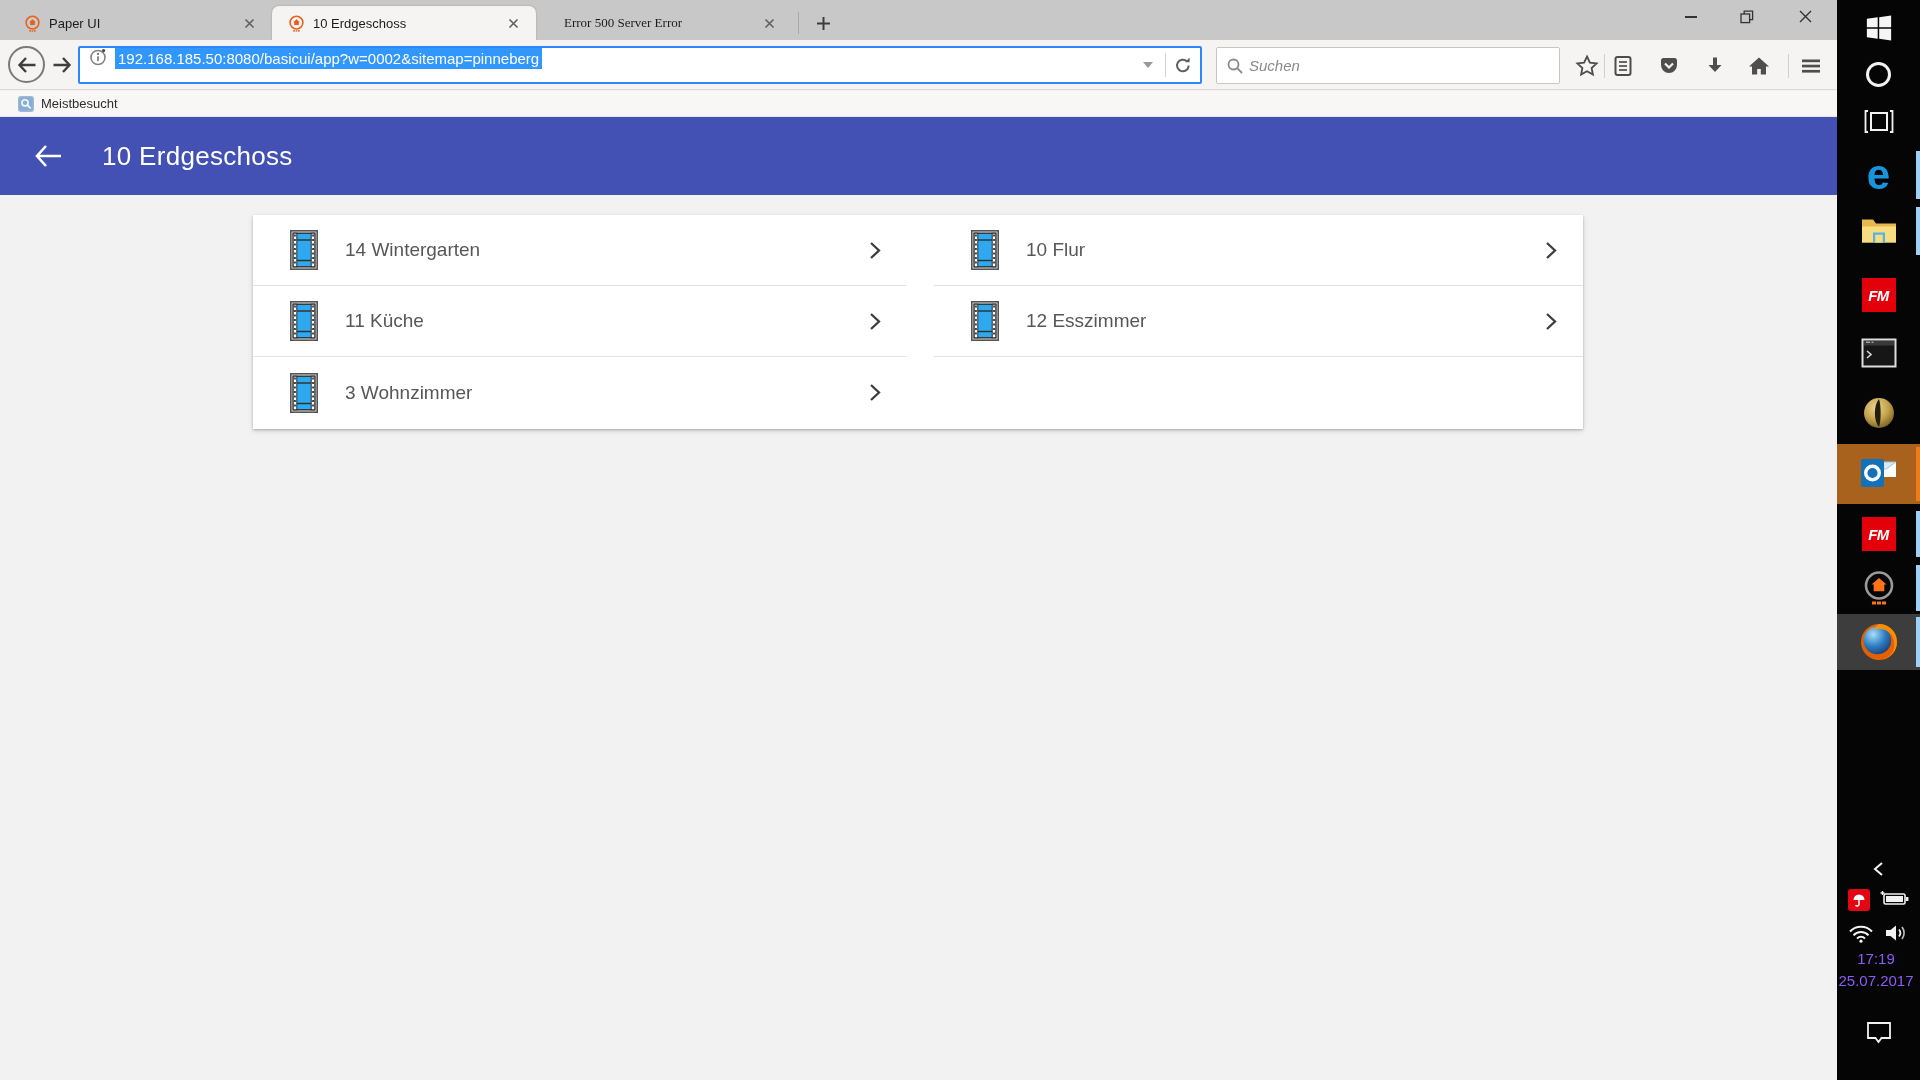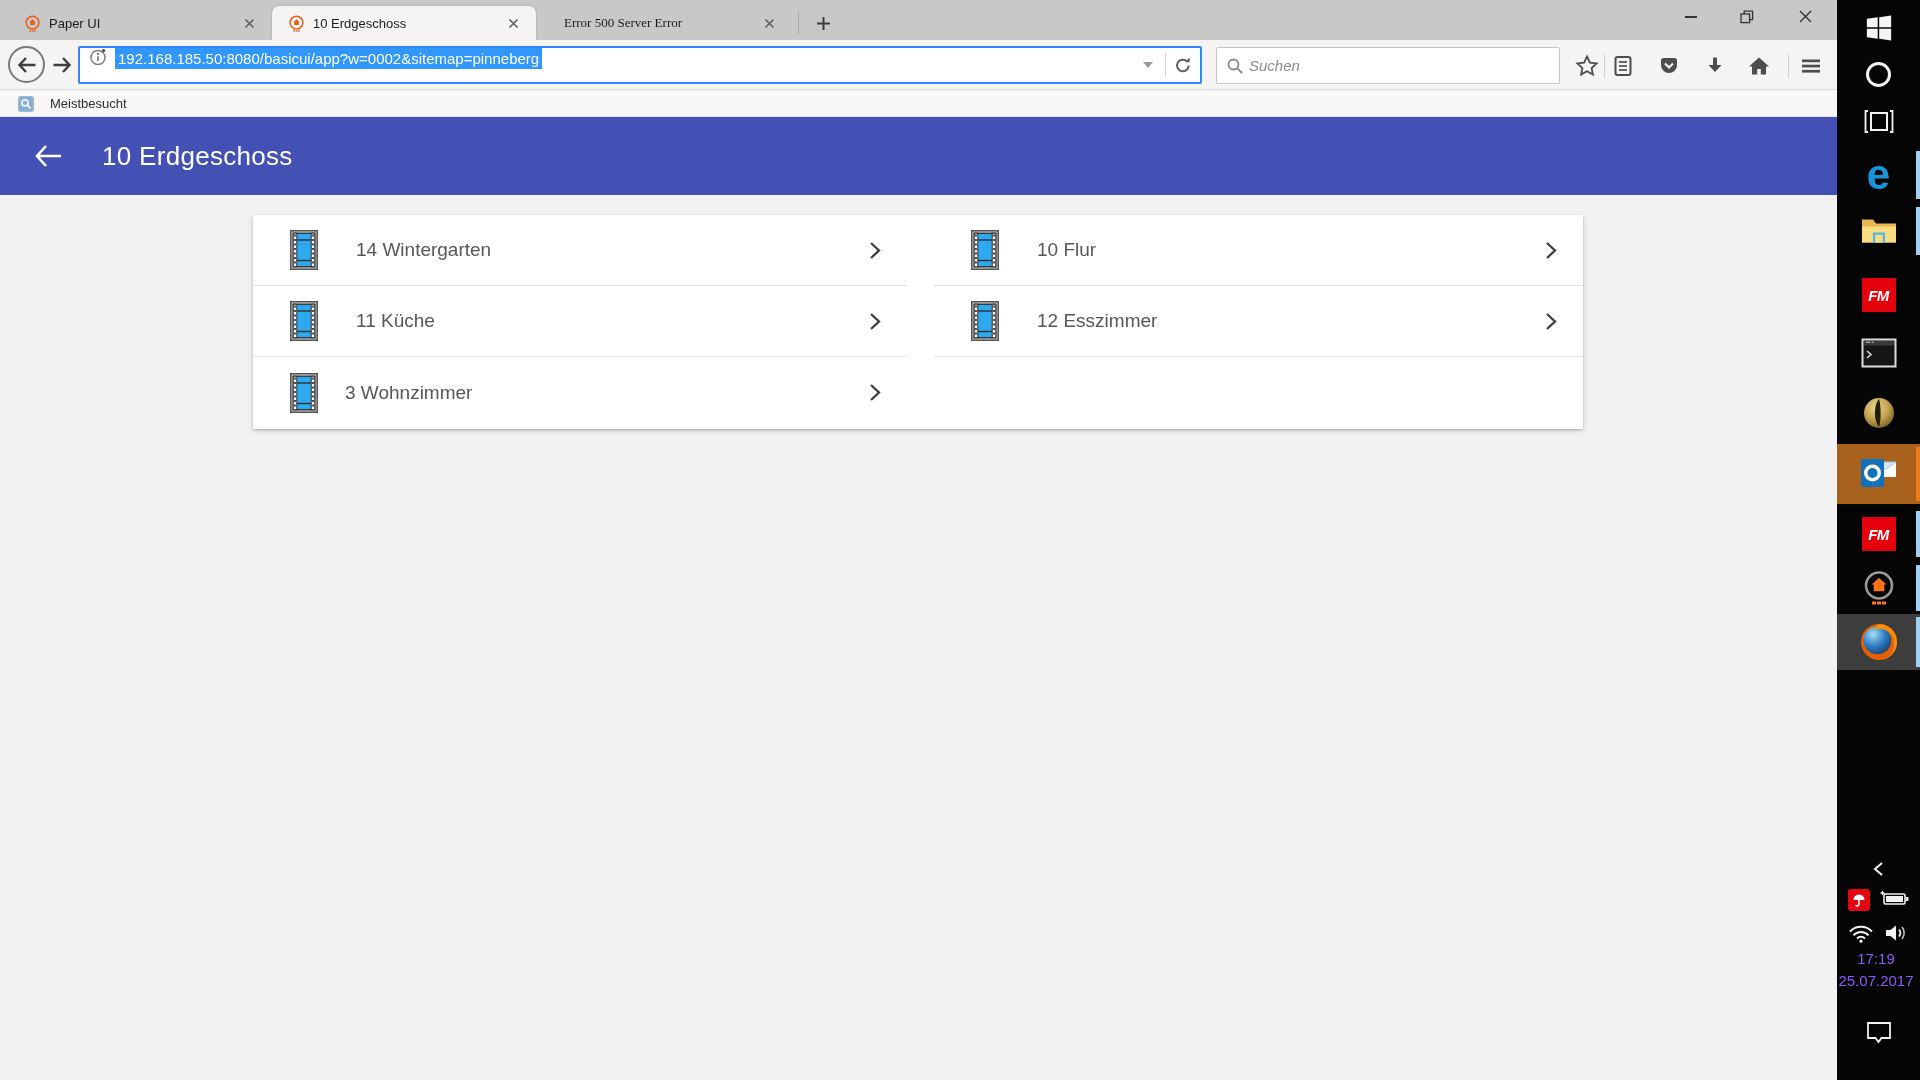--- a/index.html
+++ b/index.html
@@ -34,33 +34,33 @@
   .searchbox { position:absolute; left:1216px; top:7px; width:344px; height:37px; background:#fff; border:1px solid #c6c6c6; border-radius:2px; display:flex; align-items:center; }
   .searchbox svg { margin:0 6px 0 10px; }
   .searchbox input { border:0; outline:0; flex:1; font-size:15px; color:#0f766e; font-family:"Liberation Sans","DejaVu Sans",sans-serif; background:transparent; }
   .searchbox input::placeholder { color:#8a8a8a; font-style:italic; }
   .tool-ico { position:absolute; top:13px; width:26px; height:26px; display:flex; align-items:center; justify-content:center; }
   .tooldiv { position:absolute; top:14px; width:1px; height:24px; background:#d0d0d0; }
 
   
   .bookbar { position:absolute; left:0; top:91px; width:1837px; height:26px; background:#f8f7f6; border-bottom:1px solid #e6e6e6; display:flex; align-items:center; }
   .bookitem { display:flex; align-items:center; margin-left:12px; height:22px; padding:0 6px; }
-  .bookitem span { margin-left:16px; font-size:13px; color:#2e2e2e; }
+  .bookitem span { margin-left:7px; font-size:13px; color:#2e2e2e; }
 
   
   .appheader { position:absolute; left:0; top:117px; width:1837px; height:78px; display:flex; align-items:center; }
   .appback { margin-left:28px; width:40px; height:40px; display:flex; align-items:center; justify-content:center; }
   .apptitle { margin-left:34px; color:#fff; font-size:26px; letter-spacing:.3px; }
 
   .card { position:absolute; left:253px; top:215px; width:1330px; height:214px; background:#fff;
           box-shadow:0 1px 2px rgba(0,0,0,.22), 0 2px 6px rgba(0,0,0,.12); display:flex; }
   .col { width:654px; }
   .col.right { width:649px; margin-left:27px; }
   .rowitem { height:71px; display:flex; align-items:center; padding:0 26px 0 37px; cursor:pointer; }
-  .rowitem.bline { border-bottom:1px solid #e2e2e2;gap:11px; }
+  .rowitem.bline { border-bottom:1px solid #e2e2e2; }
   .rowitem .lbl { flex:1; margin-left:27px; font-size:19px; color:#575757; }
 
   
   .taskbar { position:absolute; left:1837px; top:0; width:83px; height:1080px; background:#050505; }
   .tb-cell { position:absolute; left:0; width:83px; display:flex; align-items:center; justify-content:center; }
   .tb-ind { position:absolute; right:0; top:3px; bottom:3px; width:4px; }
   .tb-time { color:#8b5cf6; font-size:15px; text-align:center; width:78px; position:absolute; }
   .fm-badge { width:34px; height:34px; display:flex; align-items:center; justify-content:center; font-weight:bold; font-style:italic; font-size:15px; color:#fff; letter-spacing:-.5px; }
   .edge-e { font-size:42px; font-weight:bold; color:#1695dc; line-height:1; }
   .tb-duo { display:flex; align-items:center; justify-content:center; gap:9px; }

